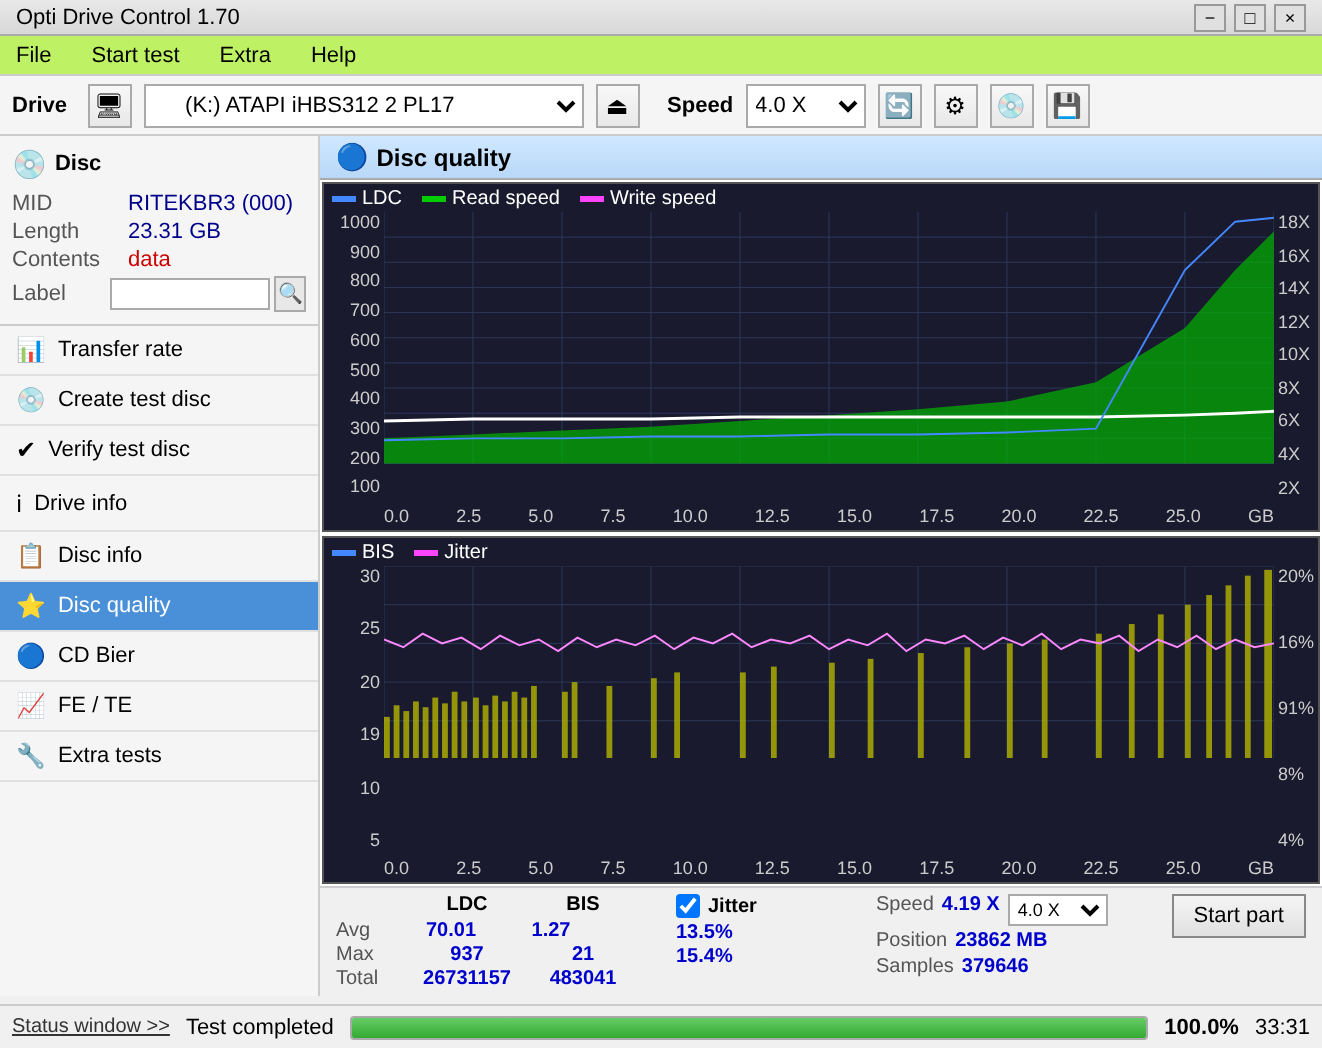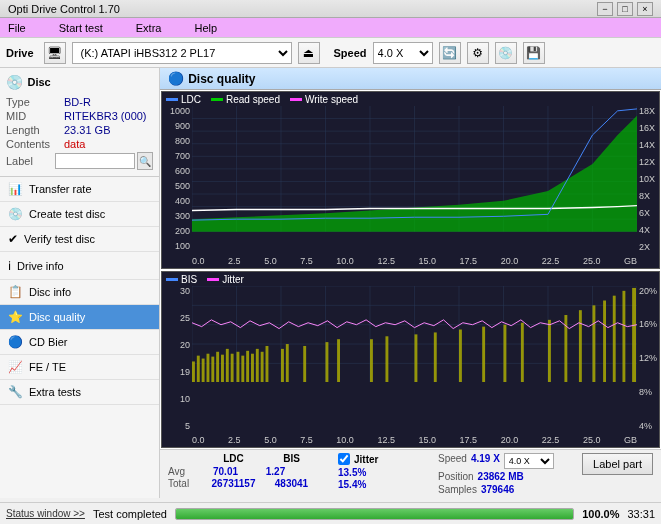--- a/index.html
+++ b/index.html
@@ -20,47 +20,47 @@
       width: 16px; height: 14px;
       border: 1px solid #999;
       background: #e0e0e0;
       font-size: 9px;
       display: flex; align-items: center; justify-content: center;
       cursor: pointer;
     }
 
     
     .menubar {
-      background: #f0abfc;
+      background: #bef264;
       height: 20px;
       display: flex;
       align-items: center;
       padding: 0 4px;
       border-bottom: 1px solid #ccc;
-      gap: 25px;
+      gap: 12px;
     }
     .menubar-item { font-size: 11px; cursor: pointer; padding: 2px 4px; }
 
     
     .toolbar {
       background: #f5f5f5;
       height: 30px;
       display: flex;
       align-items: center;
       padding: 0 6px;
       border-bottom: 1px solid #ccc;
       gap: 6px;
     }
     .toolbar-label { font-size: 11px; font-weight: bold; margin-right: 4px; }
     .toolbar-select {
       height: 22px;
       font-size: 11px;
       border: 1px solid #aaa;
       background: white;
-      padding: 0 4px;
+      padding: 0 16px;
       width: 220px;
     }
     .toolbar-btn {
       height: 22px; width: 22px;
       border: 1px solid #aaa;
       background: linear-gradient(to bottom, #f8f8f8, #e8e8e8);
       display: flex; align-items: center; justify-content: center;
       cursor: pointer; font-size: 12px;
     }
     .speed-label { font-size: 11px; font-weight: bold; margin-left: 8px; }
@@ -318,24 +318,20 @@
 <div class="main">
 
   <div class="sidebar">
 
     <div class="disc-panel">
       <div class="disc-panel-header">
         <span class="disc-icon">💿</span>
         <span class="disc-title">Disc</span>
       </div>
       <div class="disc-row">
-        <span class="disc-row-label">Type</span>
-        <span class="disc-row-value">BD-R</span>
-      </div>
-      <div class="disc-row">
         <span class="disc-row-label">MID</span>
         <span class="disc-row-value">RITEKBR3 (000)</span>
       </div>
       <div class="disc-row">
         <span class="disc-row-label">Length</span>
         <span class="disc-row-value">23.31 GB</span>
       </div>
       <div class="disc-row">
         <span class="disc-row-label">Contents</span>
         <span class="disc-row-value red">data</span>
@@ -502,21 +498,21 @@
           <span>25</span>
           <span>20</span>
           <span>19</span>
           <span>10</span>
           <span>5</span>
         </div>
 
         <div class="y-axis-right">
           <span>20%</span>
           <span>16%</span>
-          <span>12%</span>
+          <span>91%</span>
           <span>8%</span>
           <span>4%</span>
         </div>
 
         <svg class="chart-svg" preserveAspectRatio="none" viewBox="0 0 460 100">
 
           <line x1="0" y1="0" x2="460" y2="0" class="grid-line-h"></line>
           <line x1="0" y1="20" x2="460" y2="20" class="grid-line-h"></line>
           <line x1="0" y1="40" x2="460" y2="40" class="grid-line-h"></line>
           <line x1="0" y1="60" x2="460" y2="60" class="grid-line-h"></line>
@@ -599,20 +595,25 @@
           <div style="display:flex; gap:8px; margin-bottom:2px;">
             <span style="width:30px;"></span>
             <span style="width:55px; text-align:center; font-weight:bold;">LDC</span>
             <span style="width:45px; text-align:center; font-weight:bold;">BIS</span>
           </div>
           <div style="display:flex; gap:0; margin-bottom:1px;">
             <span style="width:30px; color:#555;">Avg</span>
             <span style="width:55px; text-align:center; color:#0000cc; font-weight:bold;">70.01</span>
             <span style="width:45px; text-align:center; color:#0000cc; font-weight:bold;">1.27</span>
           </div>
+          <div style="display:flex; gap:8px; margin-bottom:1px;">
+            <span style="width:30px; color:#555;">Max</span>
+            <span style="width:55px; text-align:center; color:#0000cc; font-weight:bold;">937</span>
+            <span style="width:45px; text-align:center; color:#0000cc; font-weight:bold;">21</span>
+          </div>
           <div style="display:flex; gap:8px;">
             <span style="width:30px; color:#555;">Total</span>
             <span style="width:55px; text-align:center; color:#0000cc; font-weight:bold;">26731157</span>
             <span style="width:45px; text-align:center; color:#0000cc; font-weight:bold;">483041</span>
           </div>
         </div>
 
         <div style="display:flex; flex-direction:column; font-size:10px; min-width:80px;">
           <div style="display:flex; align-items:center; gap:4px; margin-bottom:2px;">
             <input type="checkbox" checked="" style="width: 12px; height: 12px;">
@@ -638,21 +639,21 @@
             <span style="color:#555;">Position</span>
             <span style="color:#0000cc; font-weight:bold;">23862 MB</span>
           </div>
           <div style="display:flex; gap:4px;align-items:center;">
             <span style="color:#555;">Samples</span>
             <span style="color:#0000cc; font-weight:bold;">379646</span>
           </div>
         </div>
 
         <div class="start-buttons">
-          <button class="start-btn">Label part</button>
+          <button class="start-btn">Start part</button>
         </div>
       </div>
 
     </div>
   </div>
 </div>
 
 <div class="statusbar">
   <button class="status-window-btn">Status window &gt;&gt;</button>
   <span class="status-text">Test completed</span>

